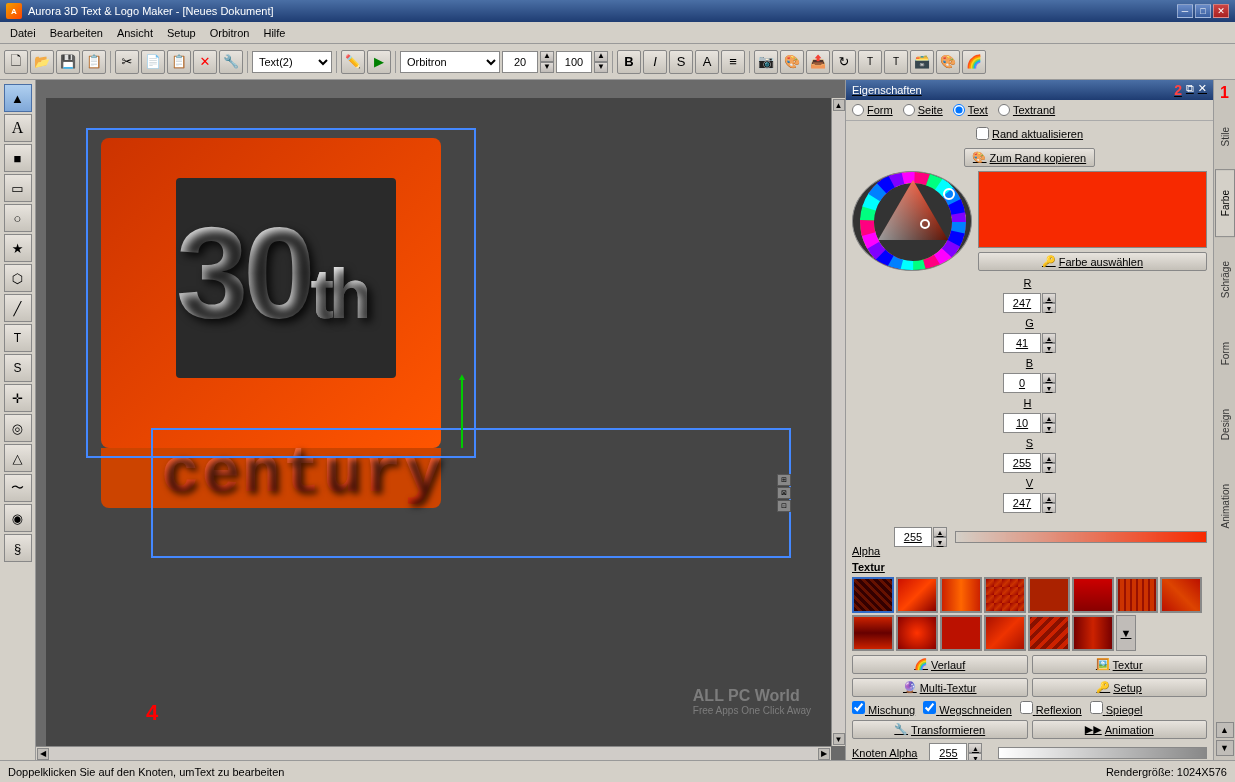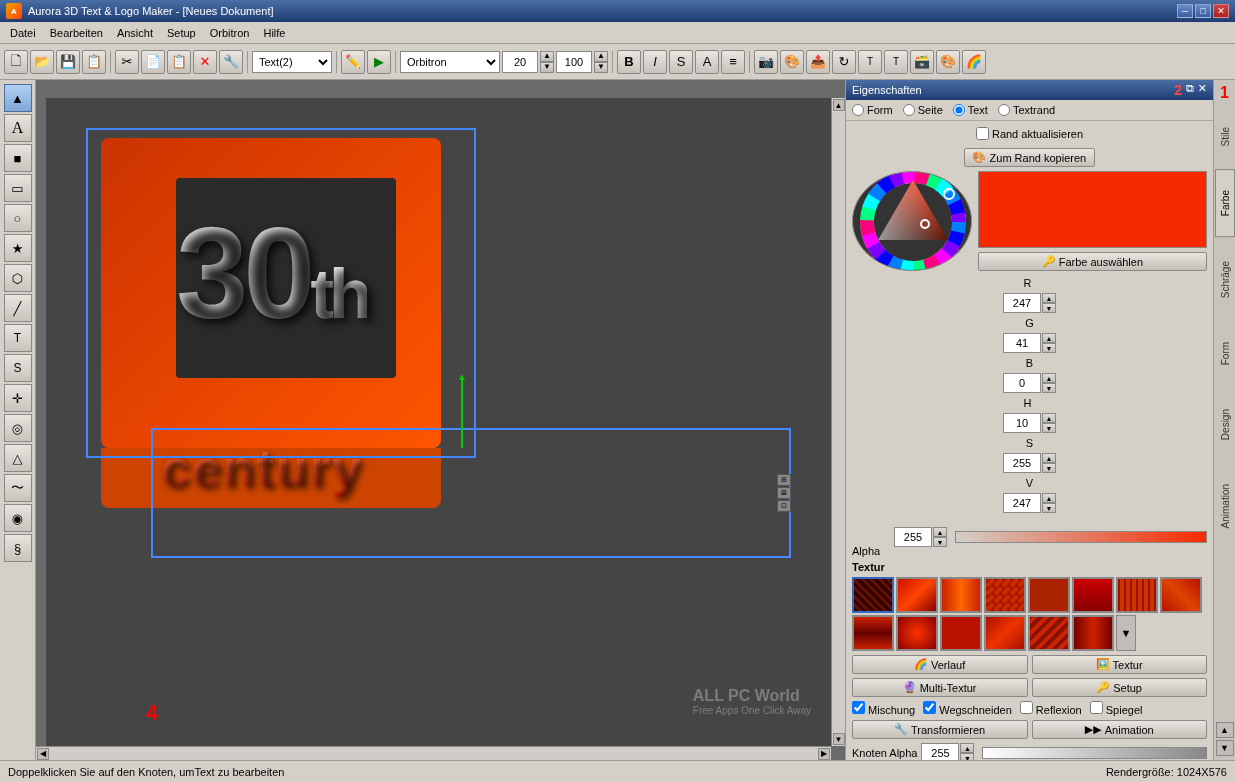--- a/index.html
+++ b/index.html
@@ -122,20 +122,21 @@
     .right-panel {
       width: 390px;
       background: #d4d0c8;
       border-left: 1px solid #999;
       display: flex;
     }
     .properties-panel {
       flex: 1;
       display: flex;
       flex-direction: column;
+      text-decoration: underline;
     }
     .panel-header {
       background: linear-gradient(to bottom, #4a6fa5, #1e3c72);
       color: white;
       height: 20px;
       display: flex;
       align-items: center;
       padding: 0 6px;
       font-size: 11px;
       justify-content: space-between;
@@ -299,21 +300,21 @@
     .checkbox-row {
       display: flex; align-items: flex-end; gap: 4px; margin-bottom: 4px;
     }
 
     .two-btn-row {
       display: flex; gap: 4px; margin-bottom: 4px;
     }
     .two-btn-row .panel-btn { flex: 1; justify-content: center; }
 
     .knoten-row {
-      display: flex; align-items: center; gap: 4px; margin-top: 4px;
+      display: flex; align-items: center; gap: 12px; margin-top: 4px;
     }
     .knoten-slider {
       flex: 1;
       height: 12px;
       background: linear-gradient(to right, #fff, #888);
       border: 1px solid #888;
     }
 
     .watermark {
       position: absolute;
@@ -445,21 +446,21 @@
         <div style="position:relative; width:100%; height:100%;">
 
           <div style="position:absolute; top:40px; left:55px; width:340px; height:310px; background: linear-gradient(135deg, #cc3300, #ff5500); border-radius: 8px;"></div>
 
           <div style="position:absolute; top:80px; left:130px; width:220px; height:200px; background:#2a2a2a; border-radius:4px;"></div>
 
           <div style="position:absolute; top:350px; left:55px; width:340px; height:60px; background:#cc4400; border-radius:0 0 8px 8px;"></div>
 
           <div style="position:absolute; top:100px; left:130px; font-size:130px; font-weight:900; color:transparent; background:linear-gradient(to bottom, #ffffff, #aaaaaa, #ffffff); -webkit-background-clip:text; font-family:Impact, Arial Black, sans-serif; letter-spacing:-5px; text-shadow: 4px 4px 8px rgba(0,0,0,0.8);">30<span style="font-size:70px; color:transparent; background:linear-gradient(to bottom, #ffffff, #888); -webkit-background-clip:text;">th</span></div>
 
-          <div style="position:absolute; top:340px; left:115px; font-size:52px; font-weight:900; color:transparent; background:linear-gradient(to bottom, #ff7744, #cc2200); -webkit-background-clip:text; font-family:Liberation Sans, sans-serif; letter-spacing:2px; text-shadow: 3px 3px 6px rgba(0,0,0,0.7);">century</div>
+          <div style="position:absolute; top:340px; left:115px; font-size:64px; font-weight:900; color:transparent; background:linear-gradient(to bottom, #ff7744, #cc2200); -webkit-background-clip:text; font-family:Liberation Mono, monospace; letter-spacing:2px; text-shadow: 3px 3px 6px rgba(0,0,0,0.7);">century</div>
 
           <div style="position:absolute; top:30px; left:40px; width:390px; height:330px; border:2px solid #4488ff; background:transparent; pointer-events:none;"></div>
 
           <div style="position:absolute; top:330px; left:105px; width:640px; height:130px; border:2px solid #4488ff; background:transparent; pointer-events:none;">
 
             <div style="position:absolute; right:-2px; top:50%; transform:translateY(-50%); display:flex; flex-direction:column; gap:1px;">
               <div style="width:14px; height:12px; background:#888; border:1px solid #555; font-size:7px; display:flex; align-items:center; justify-content:center;">⊞</div>
               <div style="width:14px; height:12px; background:#888; border:1px solid #555; font-size:7px; display:flex; align-items:center; justify-content:center;">⊠</div>
               <div style="width:14px; height:12px; background:#888; border:1px solid #555; font-size:7px; display:flex; align-items:center; justify-content:center;">⊡</div>
             </div>

